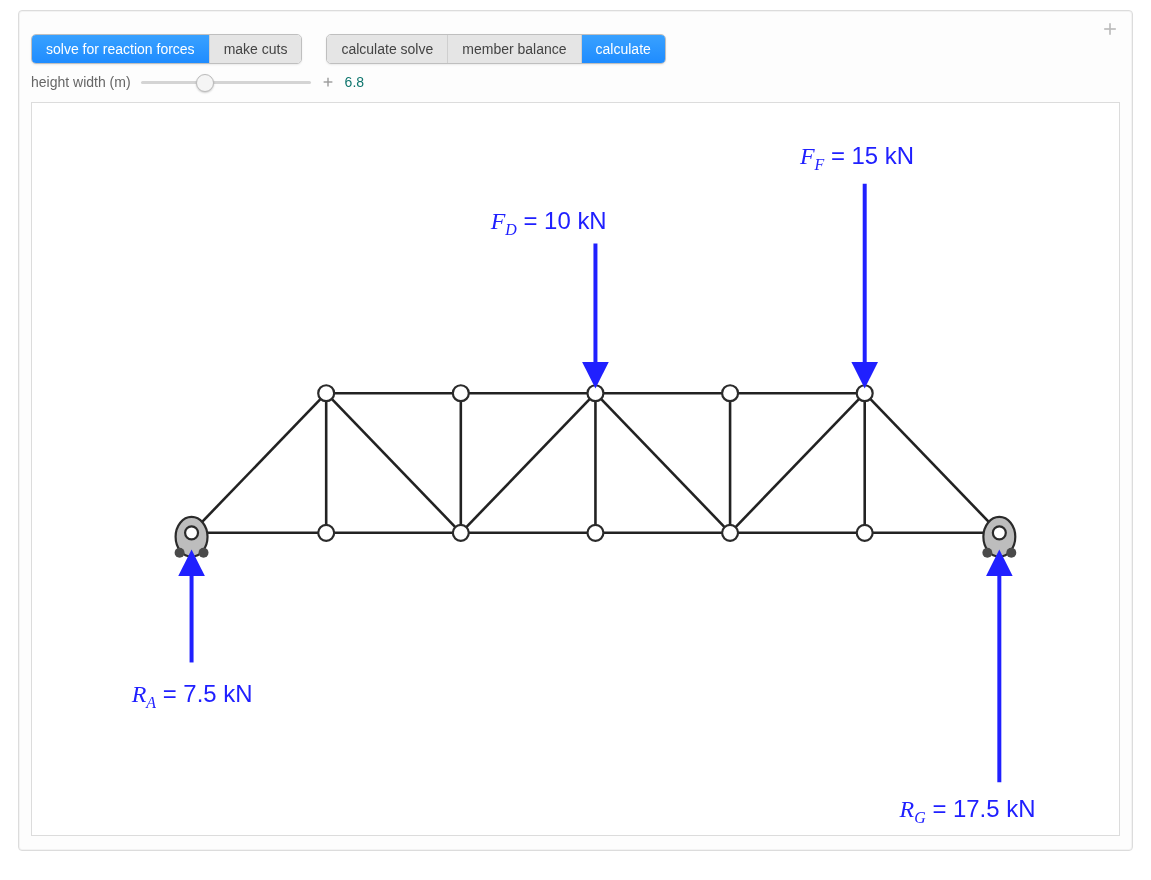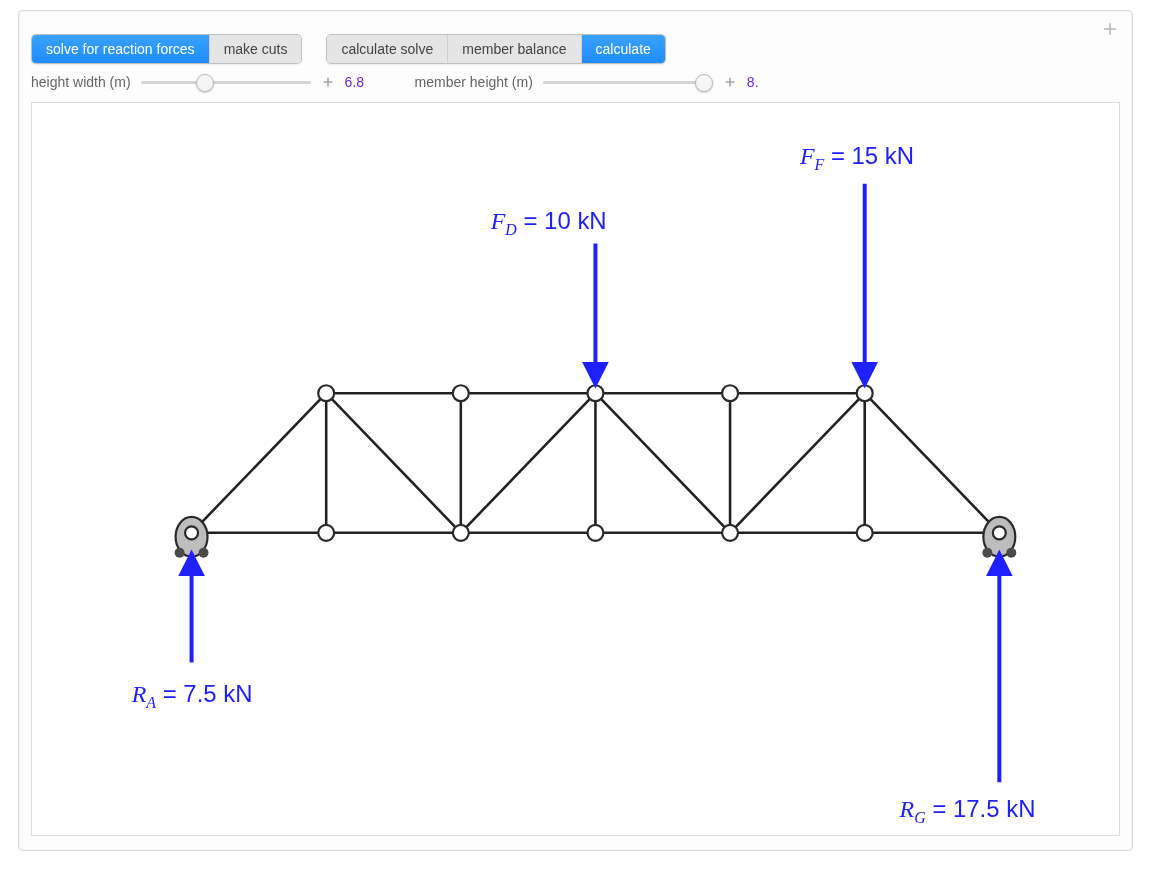--- a/index.html
+++ b/index.html
@@ -105,21 +105,21 @@
     transform: translateX(-50%);
   }
   .expand-icon {
     width: 14px; height: 14px;
     display: inline-flex; align-items:center; justify-content:center;
     color: #9a9a9a;
   }
   .expand-icon svg { width: 14px; height: 14px; }
   .val {
     font-size: 14px;
-    color: #6d28d9;
+    color: #0f766e;
     min-width: 30px;
   }
 
   .canvas-wrap {
     border: 1px solid #dcdcdc;
     background: #fff;
     height: 732px;
     position: relative;
   }
   .canvas-wrap svg {
@@ -184,36 +184,20 @@
           <svg viewBox="0 0 16 16">
               <g fill="none" stroke="currentColor" stroke-width="1.6">
                 <line x1="8" y1="3" x2="8" y2="13"></line>
                 <line x1="3" y1="8" x2="13" y2="8"></line>
               </g>
             </svg>
         </span>
         <span class="val">6.8</span>
       </div>
 
-      <div class="slider-block">
-        <span>member height (m)</span>
-        <div class="slider">
-          <div class="slider-track"></div>
-          <div class="slider-thumb" style="left:95%;"></div>
-        </div>
-        <span class="expand-icon">
-          <svg viewBox="0 0 16 16">
-              <g fill="none" stroke="currentColor" stroke-width="1.6">
-                <line x1="8" y1="3" x2="8" y2="13"></line>
-                <line x1="3" y1="8" x2="13" y2="8"></line>
-              </g>
-            </svg>
-        </span>
-        <span class="val">8.</span>
-      </div>
     </div>
 
     <div class="canvas-wrap">
       <svg viewBox="0 0 1090 732" xmlns="http://www.w3.org/2000/svg">
         <defs>
           <marker id="arrowBlue" viewBox="0 0 12 12" refX="6" refY="6" markerWidth="8" markerHeight="8" orient="auto-start-reverse">
             <path d="M1,1 L11,6 L1,11 Z" fill="#2020ff"></path>
           </marker>
         </defs>
 

